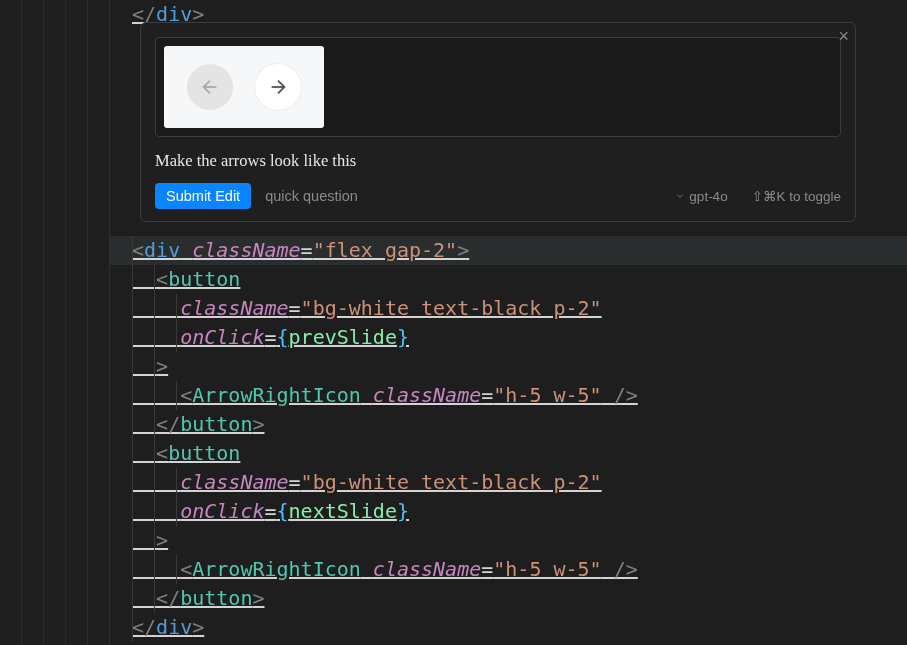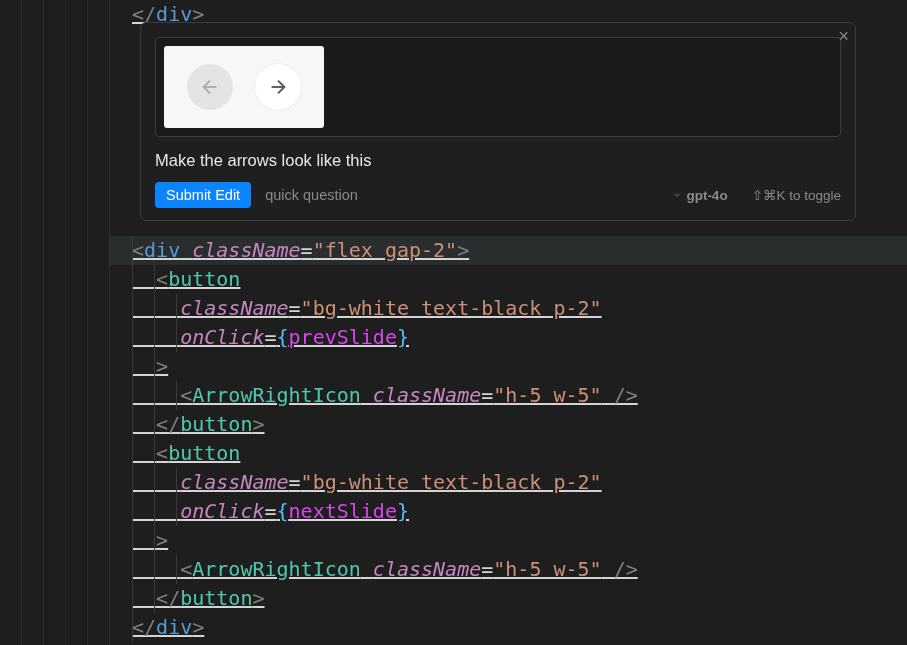--- a/index.html
+++ b/index.html
@@ -41,21 +41,21 @@
     position: absolute; top: 0; bottom: 0;
     border-left: 1px solid #3a3a3a;
   }
   .g1 { left: 22px; } .g2 { left: 44px; } .g3 { left: 66px; }
   .punct { color: #808080; }
   .tagEl { color: #569cd6; }
   .attr  { color: #c586c0; font-style: italic; text-align: right; }
   .op    { color: #d4d4d4; }
   .str   { color: #ce9178; }
   .brace { color: #4fc1ff; }
-  .ident { color: #d946ef; text-align: center; }
+  .ident { color: #86efac; text-align: center; }
   .comp  { color: #4ec9b0; }
 
   
   .chat-card {
     position: absolute;
     left: 140px; top: 22px;
     width: 716px;
     background: #1f1f1f;
     border: 1px solid #3c3c3c;
     border-radius: 6px;
@@ -87,20 +87,21 @@
     display: flex; align-items: center; justify-content: center;
   }
   .circ.dim { background: #e4e4e4; }
   .circ.bright { background: #ffffff; box-shadow: 0 0 0 1px #eee; }
   .circ svg { width: 22px; height: 22px; stroke: #555; stroke-width: 2; fill: none; }
   .circ.dim svg { stroke: #aaa; }
   .chat-prompt {
     padding: 14px 14px 8px 14px;
     color: #e8e8e8;
     font-size: 16.5px;
+    font-family: Liberation Serif, serif;
   }
   .chat-actions {
     display: flex; align-items: center;
     padding: 4px 14px 12px 14px;
     gap: 14px;
   }
   .btn-submit {
     background: #0a84ff; color: #fff;
     border: none; border-radius: 4px;
     padding: 5px 11px; font-size: 14.5px;
@@ -108,21 +109,20 @@
   }
   .btn-ghost {
     background: none; border: none; color: #8a8a8a;
     font-size: 14.5px; cursor: pointer;
   }
   .spacer { flex: 1; }
   .model-pick {
     color: #8a8a8a; font-size: 13.5px;
     display: flex; align-items: center; gap: 4px;
     cursor: pointer;
-    font-weight: bold;
   }
   .shortcut-hint {
     color: #8a8a8a; font-size: 13.5px; margin-left: 10px;
   }
 
   .code-block {
     position: absolute; left: 110px; right: 0; top: 236px;
   }
 </style>
 </head>

